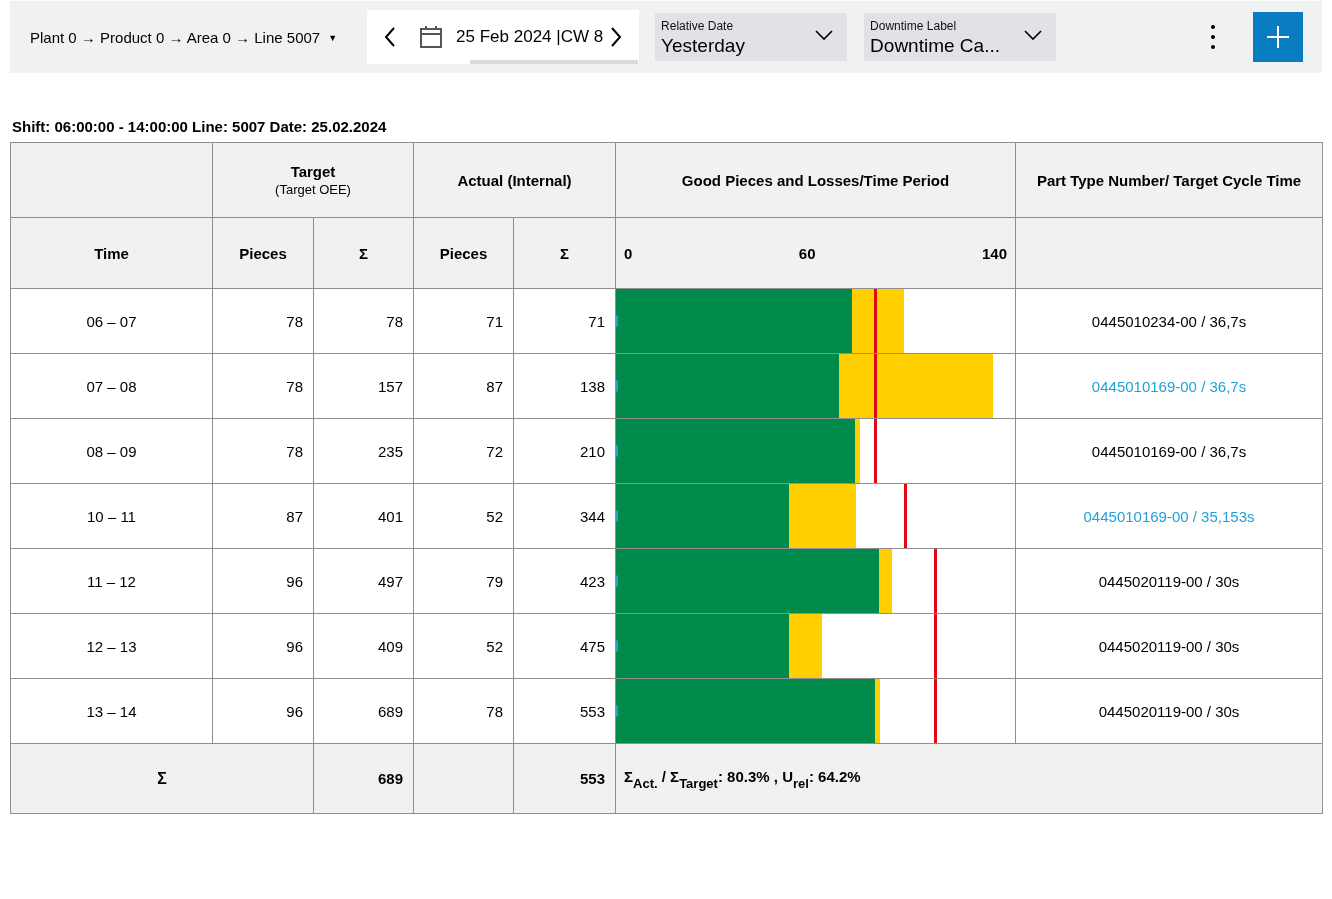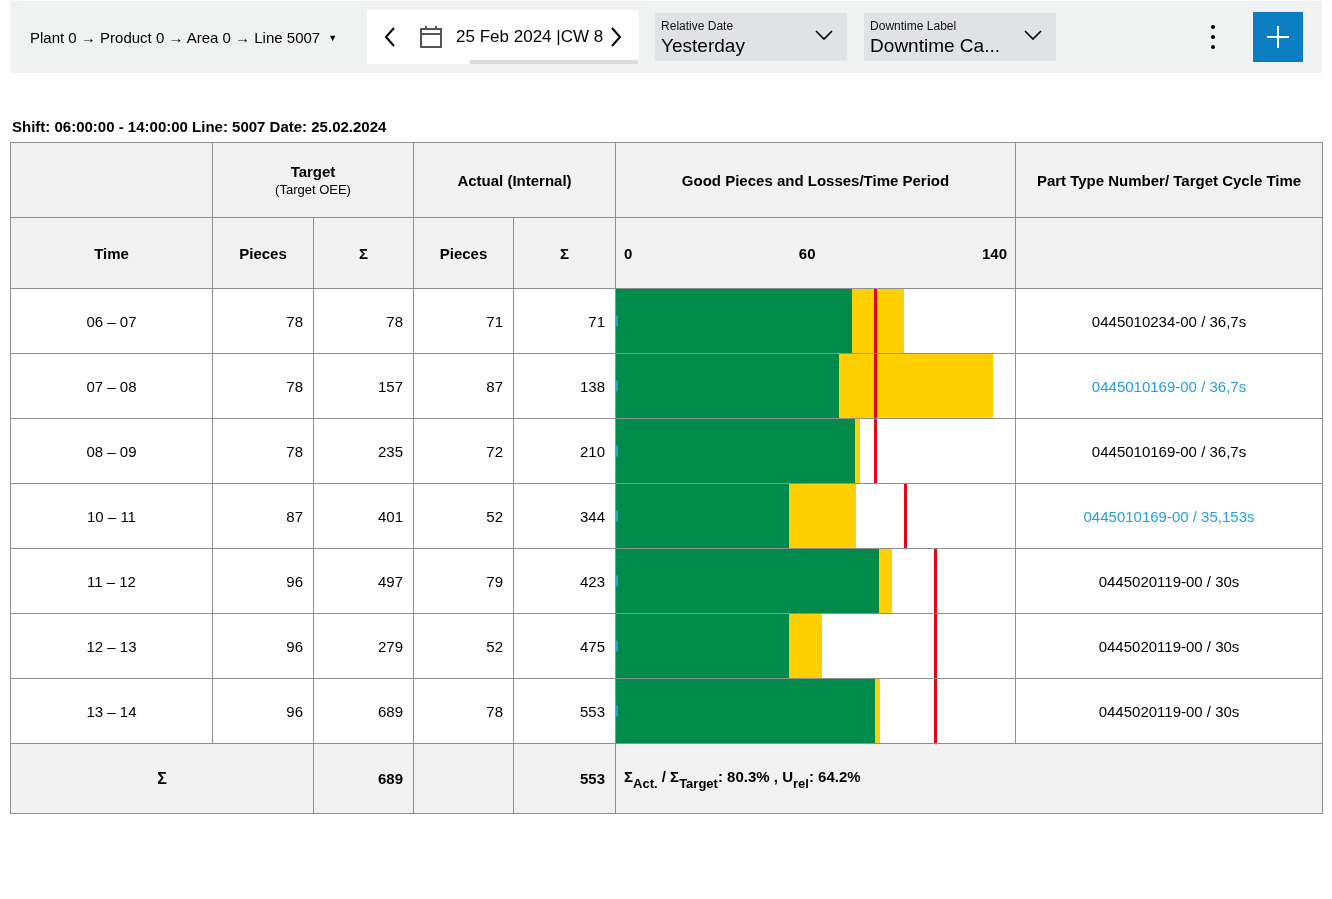--- a/index.html
+++ b/index.html
@@ -250,21 +250,21 @@
             <span class="bar-loss" style="width: 3.33333%;"></span>
           </div>
         <span class="target-line" style="left: 80%;"></span>
         <span class="axis-tick"></span>
       </td>
       <td class="c-part"><span class="part">0445020119-00 / 30s</span></td>
     </tr>
     <tr>
       <td class="c-time">12 – 13</td>
       <td class="num">96</td>
-      <td class="num">279</td>
+      <td class="num">409</td>
       <td class="num">52</td>
       <td class="num">475</td>
       <td class="chart-cell">
         <div class="bars">
             <span class="bar-good" style="width: 43.3333%;"></span>
             <span class="bar-loss" style="width: 8.33333%;"></span>
           </div>
         <span class="target-line" style="left: 80%;"></span>
         <span class="axis-tick"></span>
       </td>

